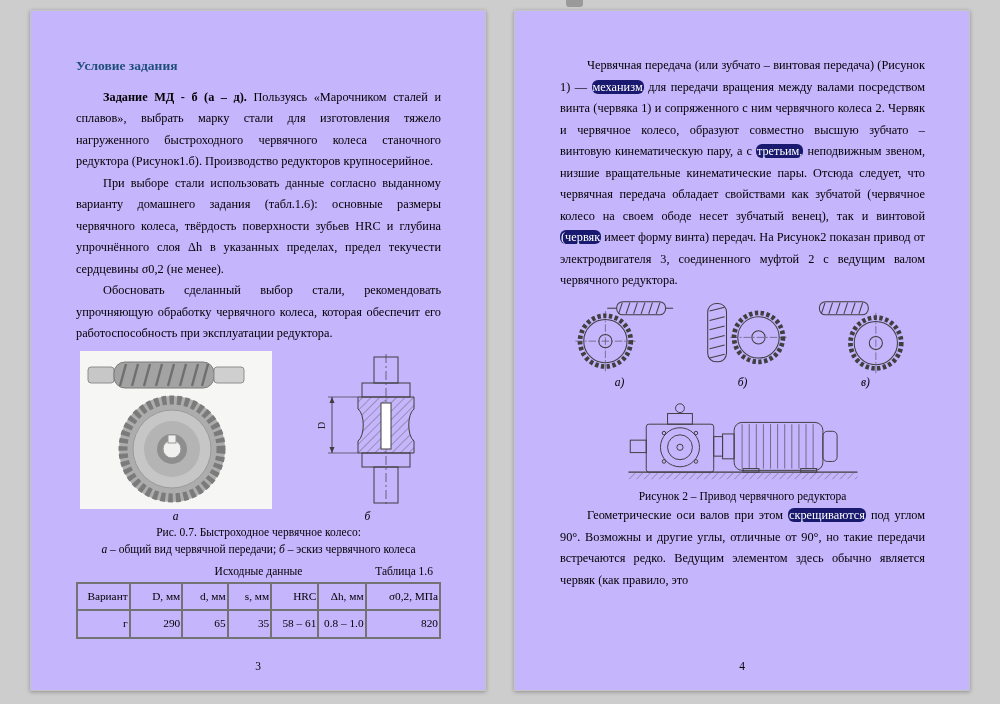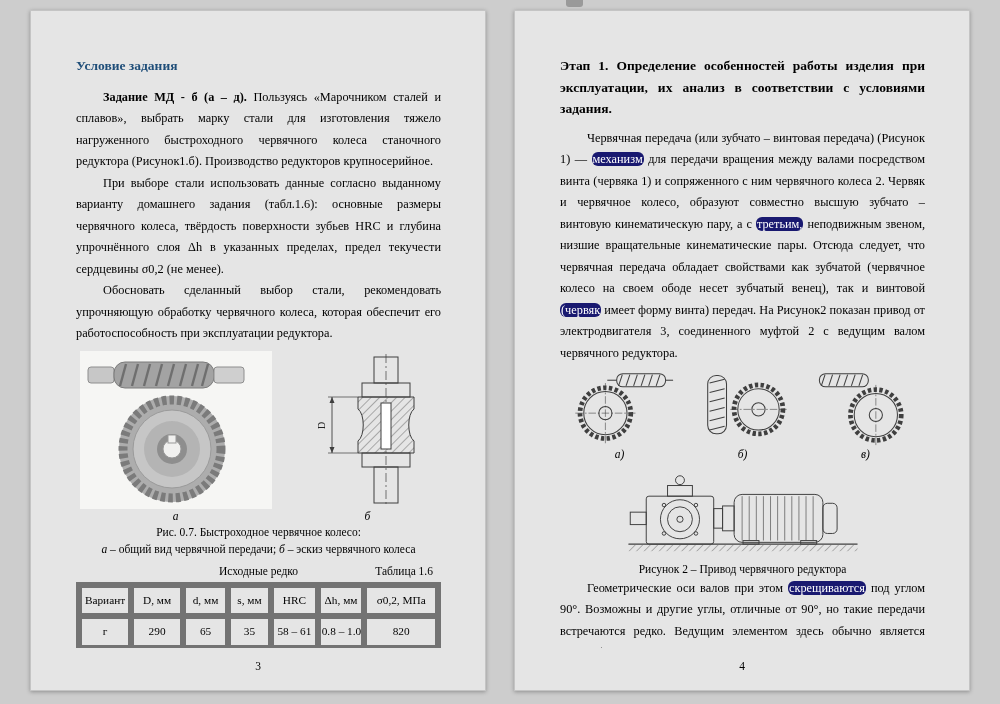--- a/index.html
+++ b/index.html
@@ -7,21 +7,21 @@
   body { background:#cdcdcd; }
   .stage {
     position:relative; width:1000px; height:704px; overflow:hidden;
     background:#cdcdcd; font-family:"Liberation Serif","DejaVu Serif",serif; color:#000;
   }
   .top-notch {
     position:absolute; left:566px; top:0; width:17px; height:7px;
     background:#9a9a9a; border-radius:0 0 3px 3px;
   }
   .page {
-    position:absolute; top:10px; width:456px; height:681px; background:#e5e5e5;
+    position:absolute; top:10px; width:456px; height:681px; background:#c4b5fd;
     border:1px solid #c4c4c4; box-shadow:0 1px 4px rgba(0,0,0,.30);
   }
   .page.left  { left:30px; }
   .page.right { left:514px; }
   .content {
     position:absolute; left:45px; right:44px; top:44px; bottom:42px;
     font-size:12.3px; line-height:21.5px; text-align:justify; overflow:hidden;
   }
   .doc-title { margin:0 0 10px 0; font-size:13.5px; font-weight:bold; color:#1f4e79; text-align:left; }
   .heading   { margin:0 0 8px 0; font-size:13.5px; font-weight:bold; color:#000; text-align:justify; }
@@ -36,21 +36,21 @@
   .sublabels .w-photo  { width:192px; }
   .sublabels .w-sketch { width:140px; }
 
   .caption { text-align:center; font-size:11.5px; line-height:17px; }
   .cap-left { text-align:left; }
 
   .table-head { position:relative; height:21px; font-size:11.5px; line-height:21px; margin-top:3px; text-align:center; }
   .table-head .th-right { position:absolute; right:8px; top:0; }
   table.data-table { width:100%; border-collapse:collapse; table-layout:fixed; font-size:11.3px; }
   table.data-table td {
-    border:6px solid #737373; text-align:center; padding:2px 1px; height:19px;
+    border:2px solid #737373; text-align:right; padding:2px 1px; height:19px;
     overflow:hidden; white-space:nowrap;
   }
   .pagenum { position:absolute; left:0; right:0; bottom:18px; text-align:center; font-size:11.5px; }
 
   .fig1row { display:flex; justify-content:center; gap:8px; margin-top:4px; }
   .fig1labels { display:flex; justify-content:center; gap:8px; font-size:11.5px; line-height:15px; }
   .fig1labels span { display:inline-block; width:115px; text-align:center; font-style:italic; }
   .fig2wrap { text-align:center; margin-top:4px; }
   svg.fig { display:block; }
 </style>
@@ -123,21 +123,21 @@
 
       <div class="sublabels">
         <span class="w-photo it">а</span>
         <span class="w-sketch it">б</span>
       </div>
 
       <div class="caption">Рис. 0.7. Быстроходное червячное колесо:</div>
       <div class="caption"><span class="it">а</span><span> – общий вид червячной передачи; </span><span class="it">б</span><span> – эскиз червячного колеса</span></div>
 
       <div class="table-head">
-        <span>Исходные редко</span>
+        <span>Исходные данные</span>
         <span class="th-right">Таблица 1.6</span>
       </div>
 
       <table class="data-table">
         <colgroup>
           <col style="width:14.5%">
             <col style="width:14.5%">
             <col style="width:12.5%">
           <col style="width:12%">
             <col style="width:13%">
@@ -164,21 +164,20 @@
             <td>820</td>
           </tr>
         </tbody>
       </table>
     </div>
     <div class="pagenum">3</div>
   </section>
 
   <section class="page right">
     <div class="content">
-      <h2 class="heading">Этап 1. Определение особенностей работы изделия при эксплуатации, их анализ в соответствии с условиями задания.</h2>
 
       <p class="body"><span>Червячная передача (или зубчато – винтовая передача) (Рисунок 1) — </span><span class="hl">механизм</span><span> для передачи вращения между валами посредством винта (червяка 1) и сопряженного с ним червячного колеса 2. Червяк и червячное колесо, образуют совместно высшую зубчато – винтовую кинематическую пару, а с </span><span class="hl">третьим,</span><span> неподвижным звеном, низшие вращательные кинематические пары. Отсюда следует, что червячная передача обладает свойствами как зубчатой (червячное колесо на своем ободе несет зубчатый венец), так и винтовой </span><span class="hl">(червяк</span><span> имеет форму винта) передач. На Рисунок2 показан привод от электродвигателя 3, соединенного муфтой 2 с ведущим валом червячного редуктора.</span></p>
 
       <div class="fig1row">
         <svg class="fig" width="115" height="79" viewBox="0 0 122 84">
           <g fill="none" stroke="#3f3f3f" stroke-width="1.1">
             <circle cx="46" cy="48" r="27" stroke-width="5" stroke-dasharray="3.6 2.6"></circle>
             <circle cx="46" cy="48" r="23"></circle>
             <circle cx="46" cy="48" r="7"></circle>
             <line x1="46" y1="16" x2="46" y2="80" stroke-width="0.6" stroke-dasharray="8 2 2 2"></line>

